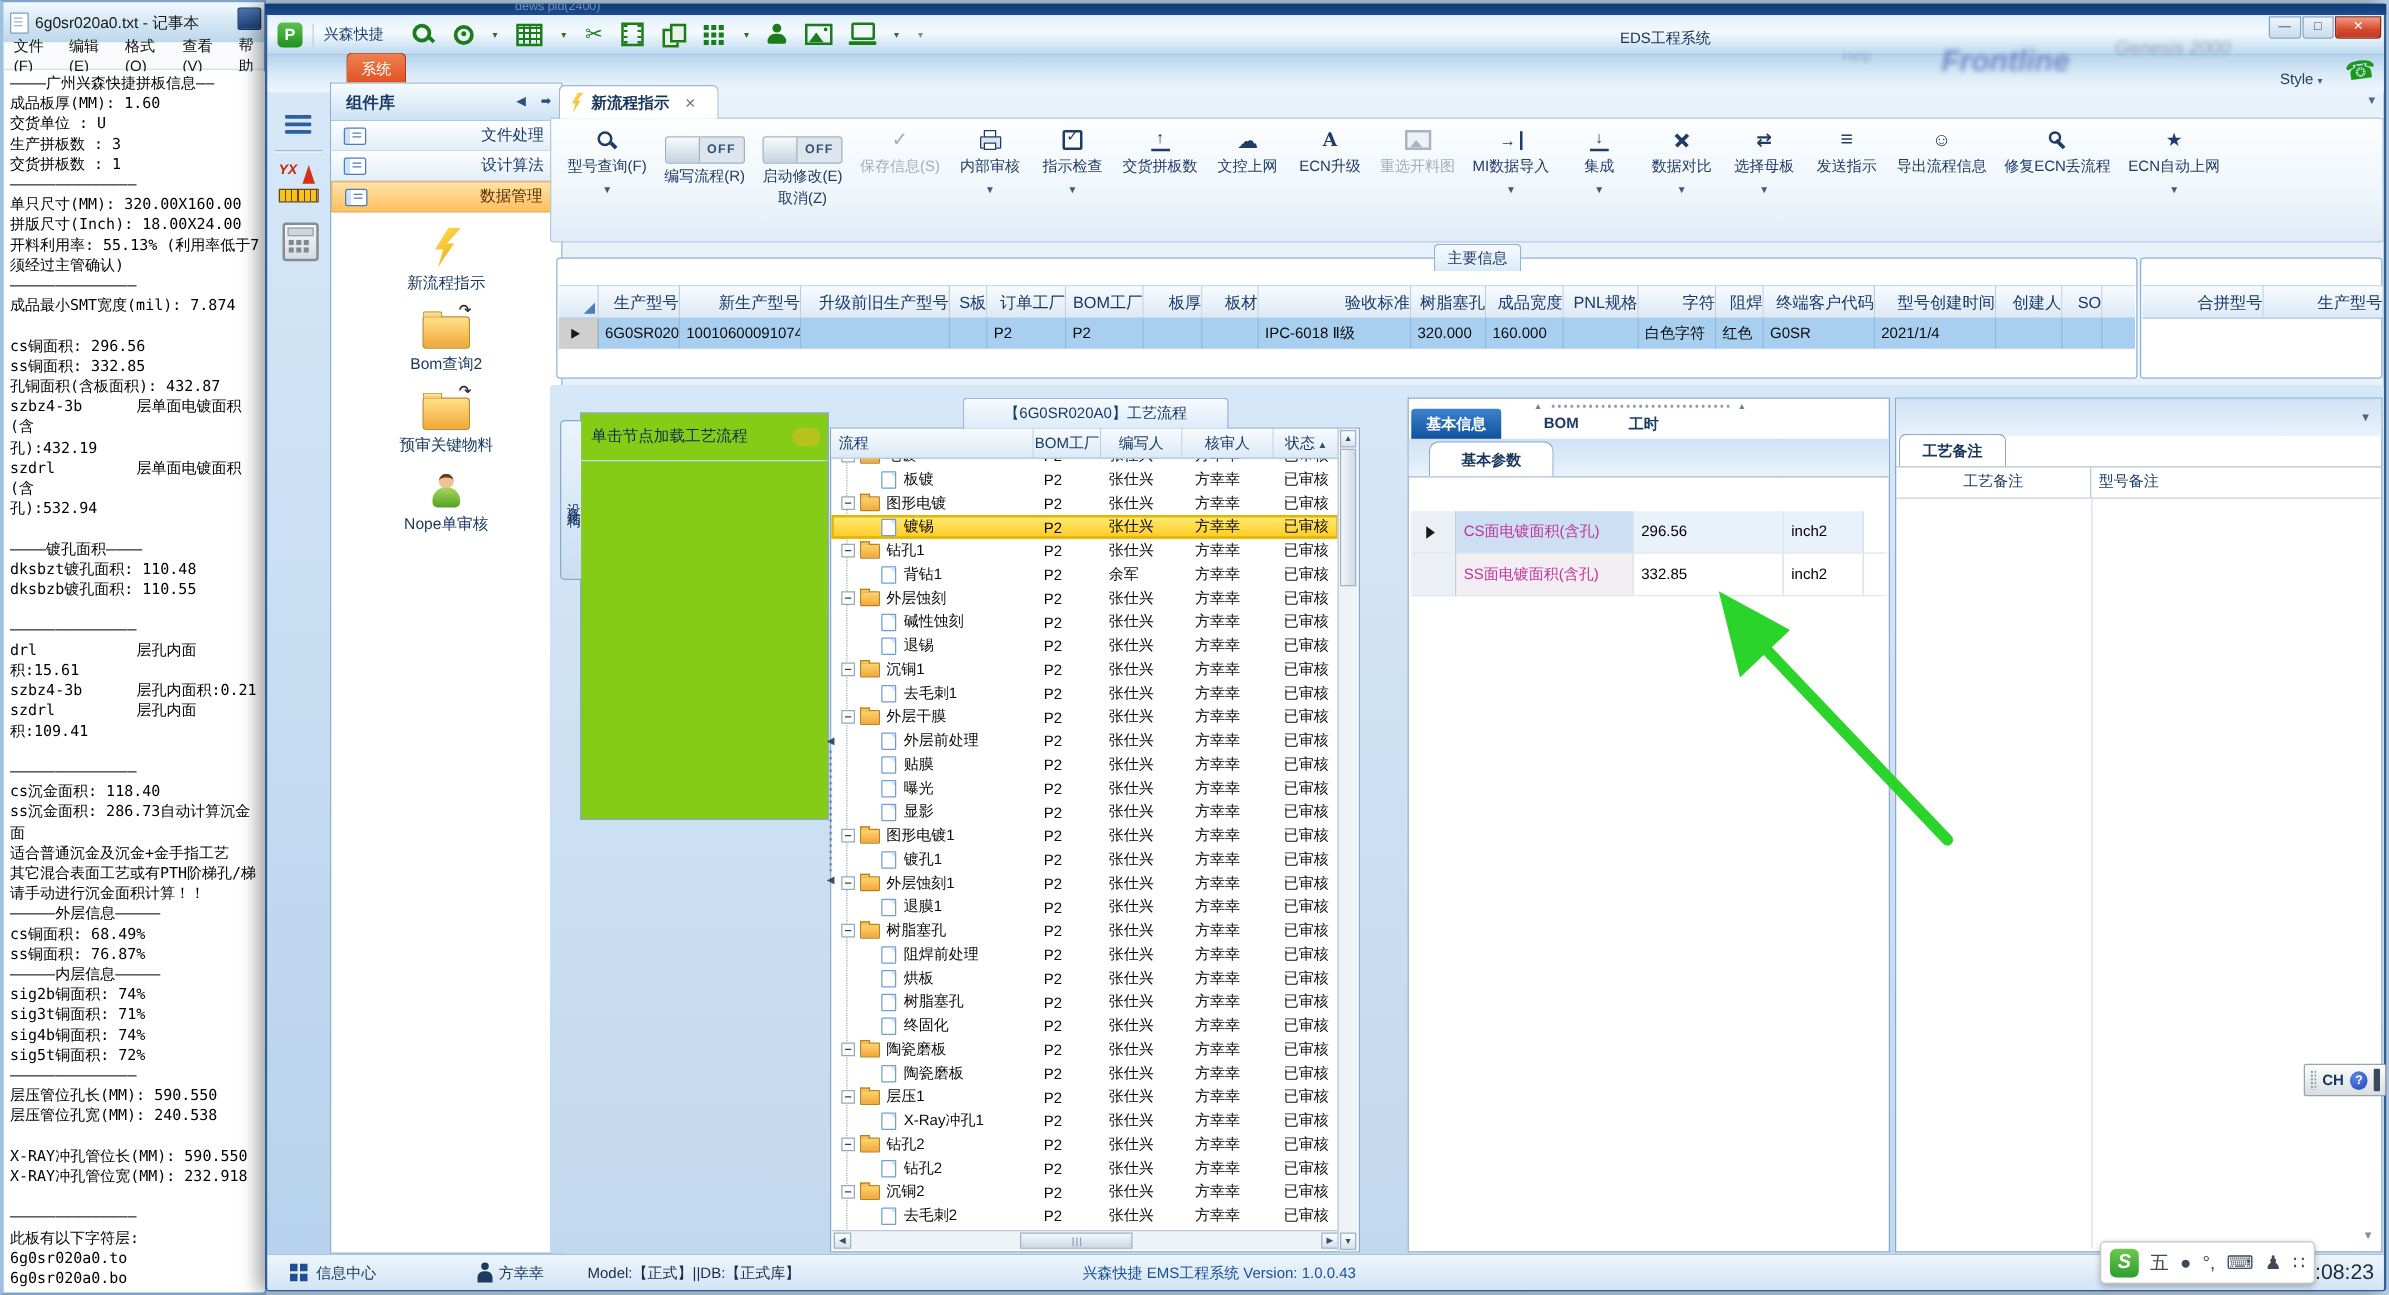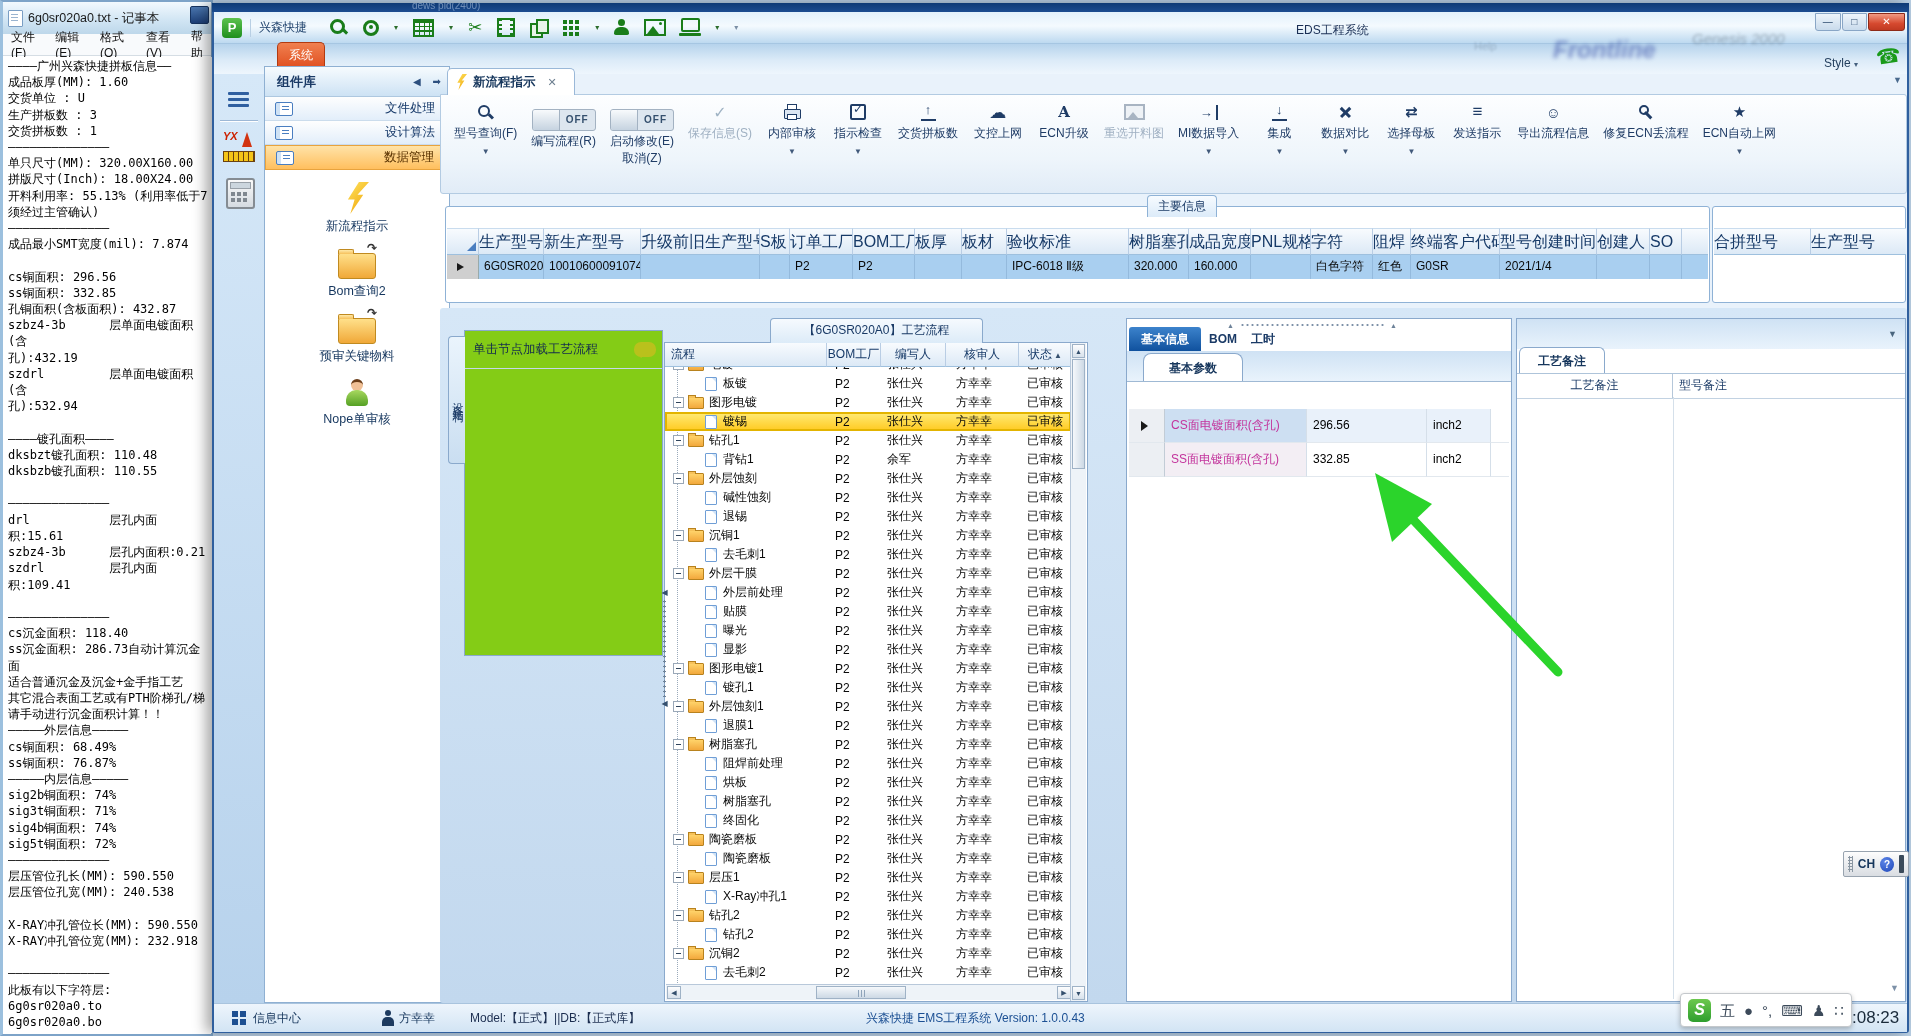--- a/index.html
+++ b/index.html
@@ -138,21 +138,21 @@
   .gi-chart{width:18px;height:13px;border:2px solid #1a7d1a;position:relative;overflow:hidden;}
   .gi-chart::before{content:"";position:absolute;right:2px;top:1px;width:3px;height:3px;border-radius:50%;background:#1a7d1a;}
   .gi-chart::after{content:"";position:absolute;bottom:0;left:1px;border-left:6px solid transparent;border-right:6px solid transparent;border-bottom:8px solid #1a7d1a;}
   .gi-laptop{width:15px;height:10px;border:2px solid #1a7d1a;border-radius:2px;position:relative;margin-bottom:5px;}
   .gi-laptop::after{content:"";position:absolute;left:-4px;bottom:-6px;width:22px;height:3px;background:#1a7d1a;border-radius:1px;}
 
   
   #maininfo{left:1147px;top:195px;width:70px;height:22px;background:linear-gradient(#f7fbff,#dcebf9);border:1px solid #8fb2d6;border-bottom:0;border-radius:4px 4px 0 0;font-size:12px;color:#1a3a66;text-align:center;line-height:21px;z-index:3;box-sizing:border-box;}
   #gridbox{left:445px;top:206px;width:1265px;height:97px;background:#fff;border:1px solid #8fb2d6;border-radius:3px;box-sizing:border-box;z-index:2;}
   .ghead{position:absolute;left:1px;top:21px;right:1px;height:27px;display:flex;}
-  .gh{flex:none;box-sizing:border-box;border-right:1px solid #b9cde4;border-top:1px solid #c9dcee;border-bottom:1px solid #9ec0de;background:linear-gradient(#f8fbfe,#dce9f6);font-size:16px;color:#173a68;text-align:left;line-height:25px;overflow:hidden;white-space:nowrap;}
+  .gh{flex:none;box-sizing:border-box;border-right:1px solid #b9cde4;border-top:1px solid #c9dcee;border-bottom:1px solid #9ec0de;background:linear-gradient(#f8fbfe,#dce9f6);font-size:13px;color:#173a68;text-align:right;line-height:25px;overflow:hidden;white-space:nowrap;}
   .gcorner{position:relative;}
   .gcorner::after{content:"";position:absolute;right:2px;bottom:3px;border-left:9px solid transparent;border-bottom:9px solid #4a7ec0;}
   .grow{position:absolute;left:1px;top:48px;right:1px;height:24px;display:flex;background:#a9cff0;}
   .gc{flex:none;box-sizing:border-box;border-right:1px solid rgba(110,145,185,.35);font-size:12px;color:#0a0a0a;line-height:23px;padding-left:5px;overflow:hidden;white-space:nowrap;}
   .gmark{background:#cfcfcf;border-right:1px solid #9aa;position:relative;padding:0;}
   .gmark::before{content:"";position:absolute;left:10px;top:8px;border-left:7px solid #1a1a1a;border-top:4.5px solid transparent;border-bottom:4.5px solid transparent;}
   #minigrid{left:1712px;top:206px;width:194px;height:97px;background:#fff;border:1px solid #8fb2d6;border-radius:3px;box-sizing:border-box;}
   #minigrid .ghead{top:21px;}
 
   
@@ -197,21 +197,21 @@
   .hs-thumb::before{content:"";position:absolute;left:50%;top:3px;width:1px;height:7px;background:#8fa4ba;box-shadow:-3px 0 #8fa4ba,3px 0 #8fa4ba;}
   .vscroll{position:absolute;right:1px;top:0;width:15px;height:658px;background:#eef3f8;border-left:1px solid #b8c8da;}
   .vs-btn{position:absolute;left:1px;width:13px;height:14px;background:linear-gradient(#fdfdfe,#d8e2ec);border:1px solid #9fb2c6;font-size:7px;color:#35506e;text-align:center;line-height:13px;box-sizing:border-box;}
   .vs-thumb{position:absolute;left:1px;top:16px;width:13px;height:110px;background:linear-gradient(90deg,#f5f8fb,#cdd9e5);border:1px solid #9fb2c6;box-sizing:border-box;}
 
   
   #parampanel{left:1126px;top:318px;width:386px;height:684px;background:#fff;border:1px solid #8aa9cc;box-sizing:border-box;z-index:2;}
   .pgrip{position:absolute;left:100px;top:2px;width:170px;height:8px;display:flex;align-items:center;gap:6px;}
   .pgrip .gd{flex:1;height:4px;background-image:radial-gradient(circle,#7d91a8 1px,transparent 1.2px);background-size:5px 4px;}
   .pgrip .ga{font-size:7px;color:#6d8299;}
-  .ptabs{position:absolute;left:2px;top:8px;height:24px;display:flex;align-items:center;gap:2px;}
+  .ptabs{position:absolute;left:2px;top:8px;height:24px;display:flex;align-items:flex-start;gap:28px;}
   .ptab{font-size:12px;font-weight:bold;color:#1a3a66;padding:4px 6px;}
   .ptab.sel{background:linear-gradient(#3c83cc,#0e4f9c);color:#fff;border-radius:3px 3px 0 0;padding:4px 12px;}
   .pstrip{position:absolute;left:0;top:32px;width:100%;height:30px;background:linear-gradient(#cfe2f4,#e9f3fc);border-bottom:1px solid #9fb9d4;}
   .psubtab{position:absolute;left:16px;top:34px;width:100px;height:28px;background:#fff;border:1px solid #8aa9cc;border-bottom:0;border-radius:8px 8px 0 0;font-size:12px;font-weight:bold;color:#16365c;text-align:center;line-height:28px;box-sizing:border-box;}
   .phead{position:absolute;left:2px;top:62px;right:2px;height:28px;display:flex;}
   .ph{flex:none;box-sizing:border-box;border-right:1px solid #b9cde4;border-bottom:1px solid #9ec0de;background:linear-gradient(#f8fbfe,#dce9f6);font-size:12px;color:#173a68;text-align:center;line-height:26px;}
   .prows{position:absolute;left:2px;top:90px;right:2px;}
   .prow{display:flex;height:34px;}
   .pc{flex:none;box-sizing:border-box;border-right:1px solid #d5dfe9;border-bottom:1px solid #e2e8ee;font-size:12px;line-height:33px;padding-left:6px;overflow:hidden;white-space:nowrap;}
   .pmark{position:relative;background:#eceff3;border-right:1px solid #c2ccd6;}

